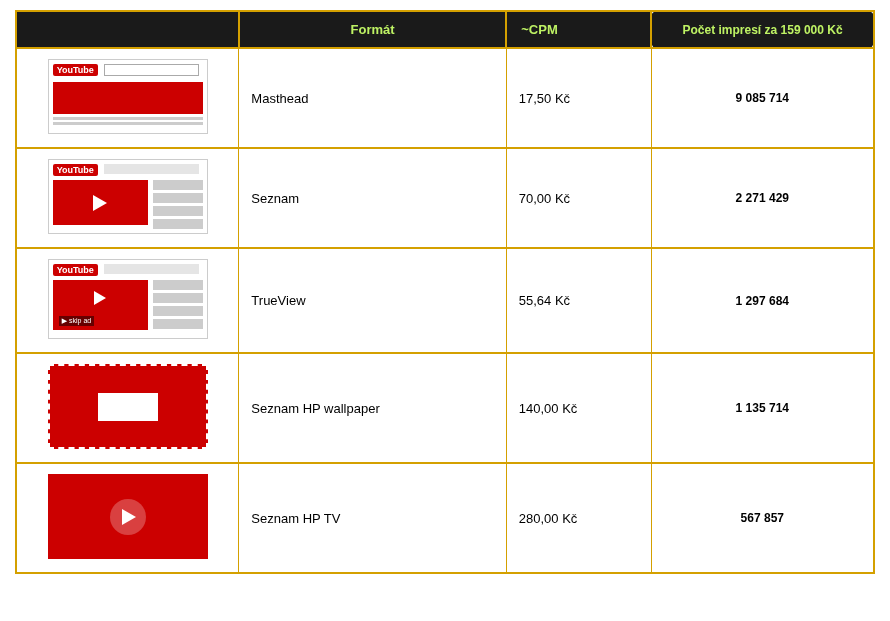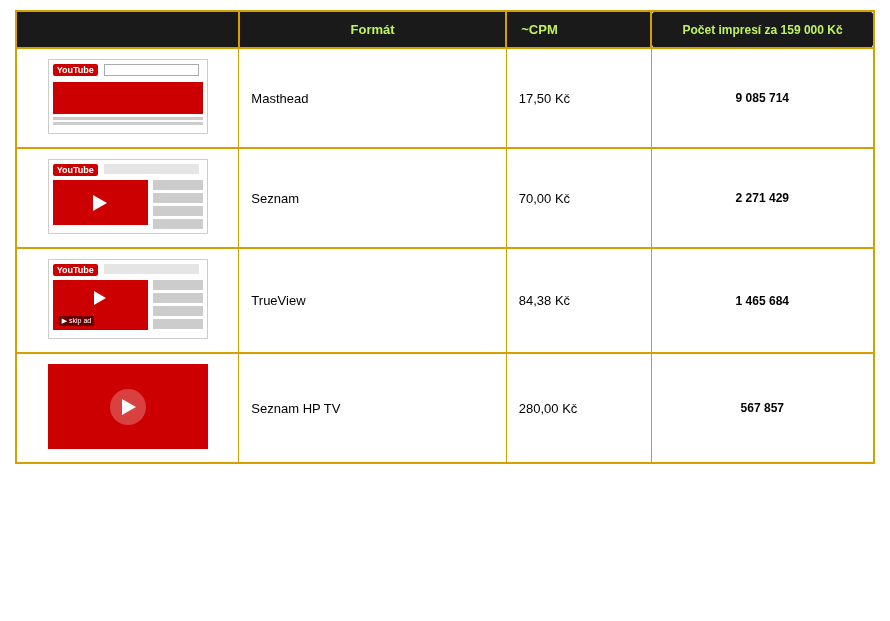--- a/index.html
+++ b/index.html
@@ -385,24 +385,34 @@
           </div>
           <div class="sidebar">
             <div class="sitem"></div>
             <div class="sitem"></div>
             <div class="sitem"></div>
             <div class="sitem"></div>
           </div>
         </div>
       </td>
       <td class="col-format">TrueView</td>
-      <td class="col-cpm">84,38 Kč</td>
-      <td class="col-impressions">1 465 684</td>
-    </tr>
-
+      <td class="col-cpm">55,64 Kč</td>
+      <td class="col-impressions">1 297 684</td>
+    </tr>
+
+    <tr>
+      <td class="col-image">
+        <div class="img-wallpaper">
+          <div class="inner-box"></div>
+        </div>
+      </td>
+      <td class="col-format">Seznam HP wallpaper</td>
+      <td class="col-cpm">140,00 Kč</td>
+      <td class="col-impressions">1 135 714</td>
+    </tr>
 
 
     <tr>
       <td class="col-image">
         <div class="img-tv">
           <div class="play-circle">
             <div class="play-triangle"></div>
           </div>
         </div>
       </td>

